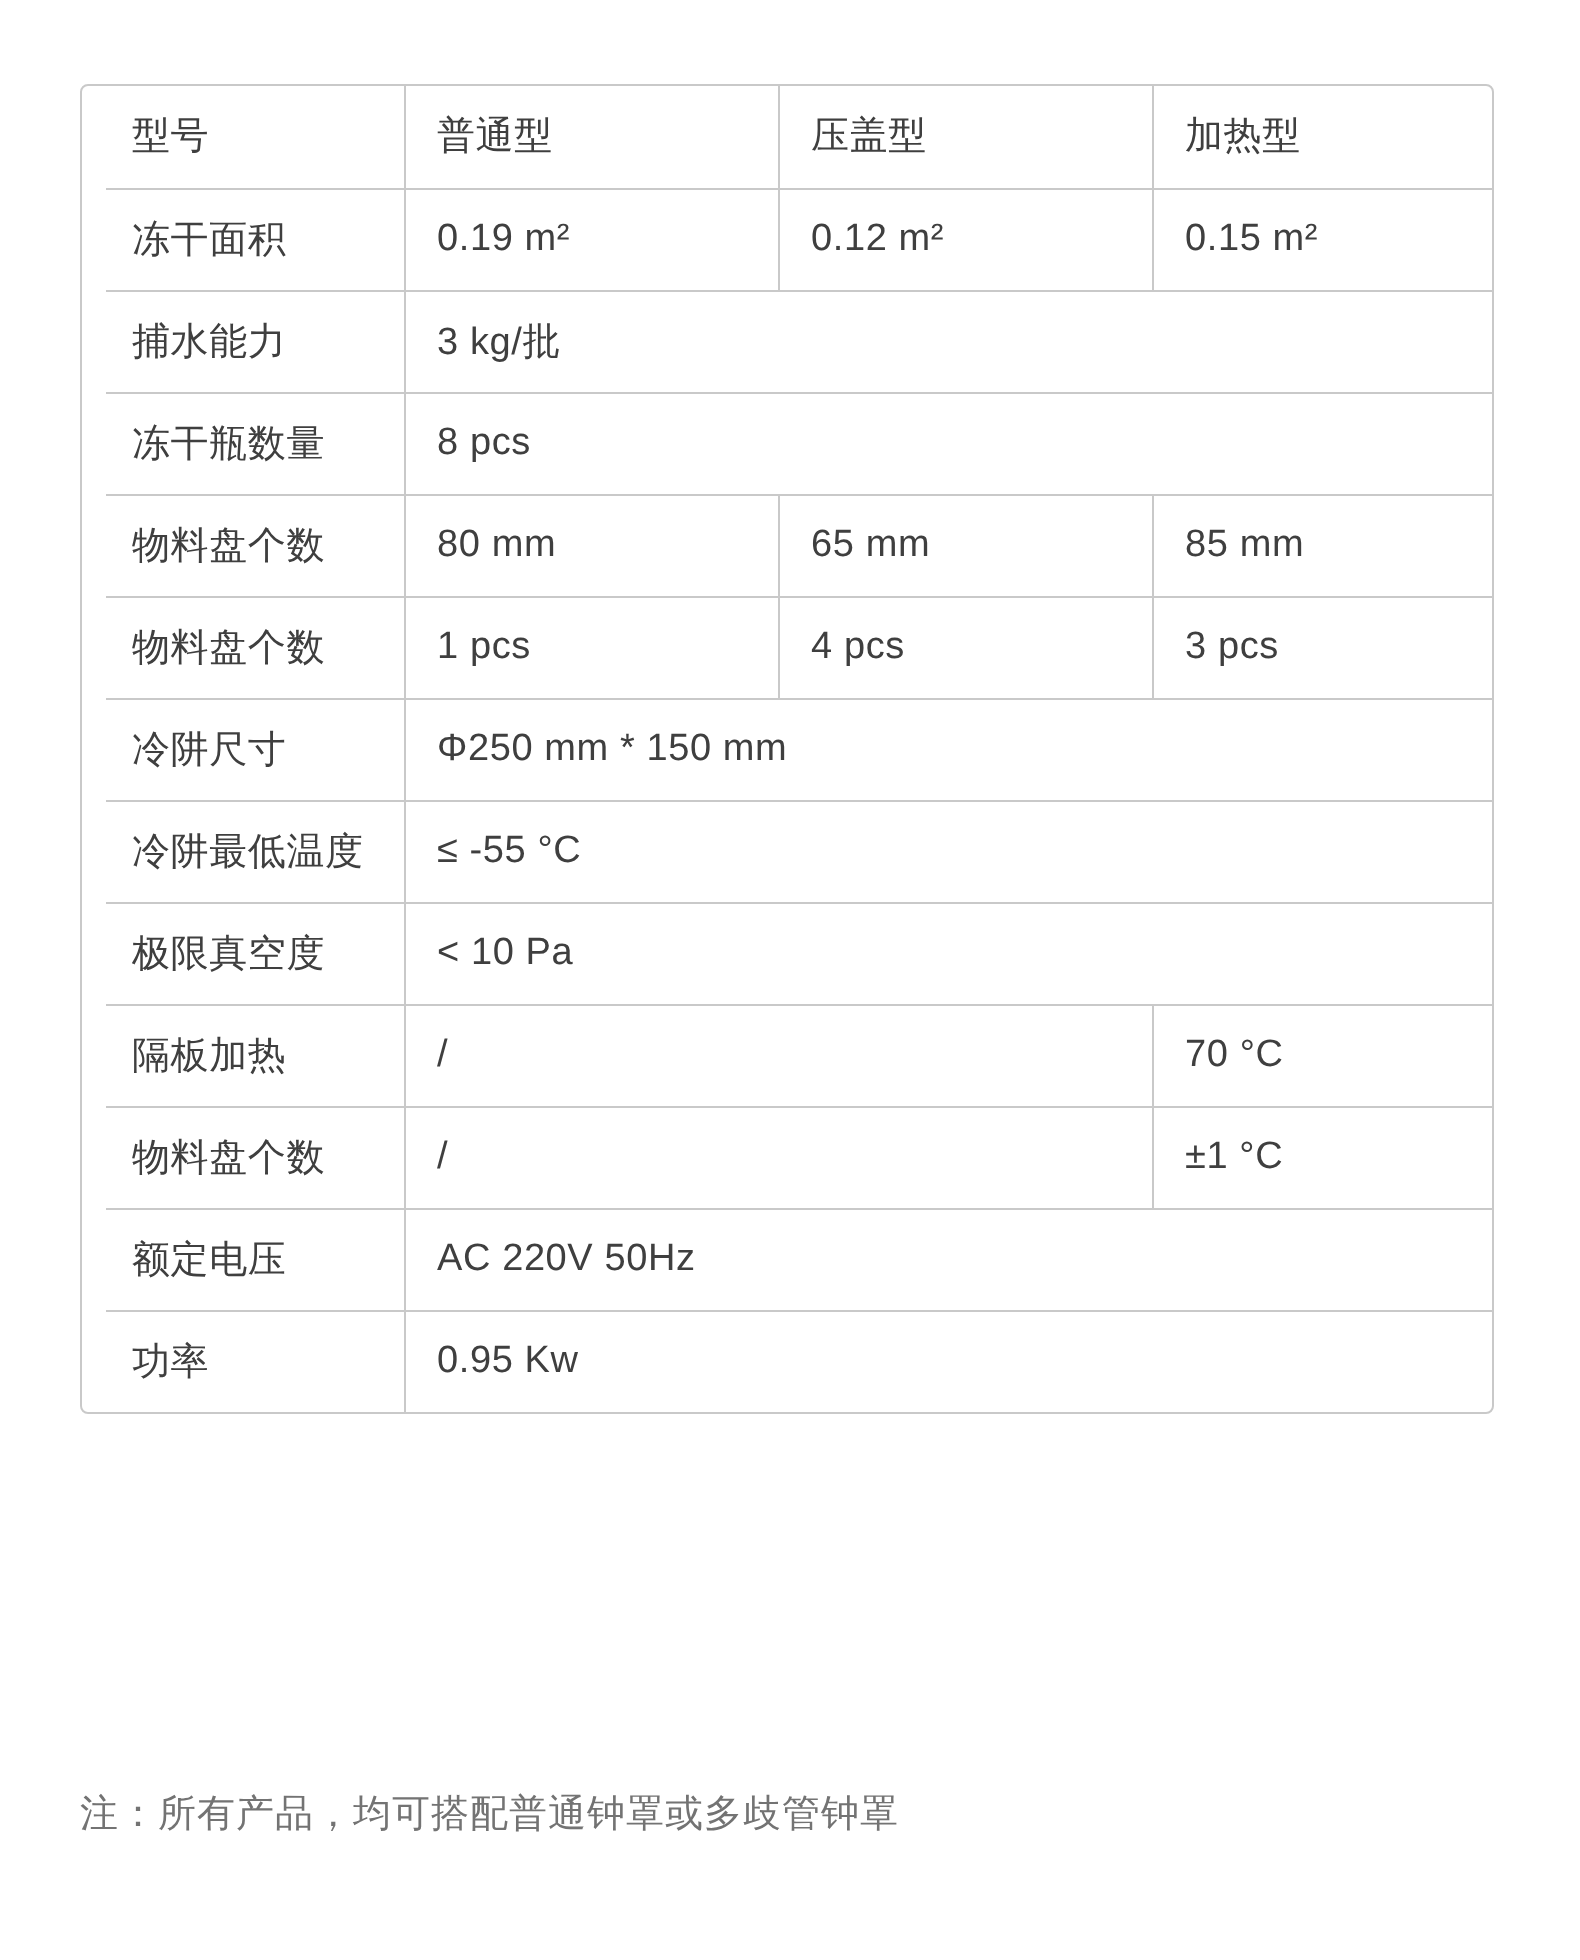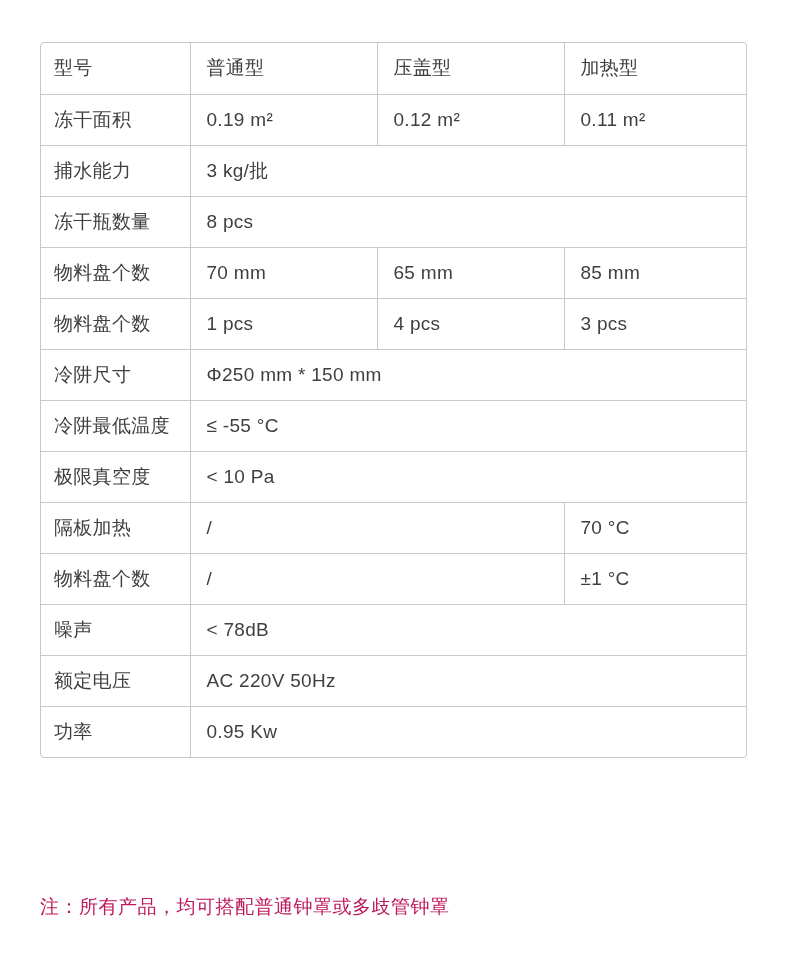--- a/index.html
+++ b/index.html
@@ -19,20 +19,21 @@
   }
   .table-wrap {
     position: absolute;
     left: 40px;
     top: 42px;
     width: 707px;
     border: 1px solid #c9c9c9;
     border-radius: 4px;
     overflow: hidden;
     background: #ffffff;
+    padding-left: 12px;
   }
   table.spec {
     width: 100%;
     border-collapse: collapse;
     table-layout: fixed;
   }
   table.spec td {
     height: 51px;
     padding: 0 0 0 16px;
     font-size: 19px;
@@ -48,21 +49,21 @@
   }
   table.spec td:first-child { padding-left: 13px; }
   table.spec td:last-child { border-right: none; }
   table.spec tr:last-child td { border-bottom: none; }
   .note {
     position: absolute;
     left: 40px;
     top: 894px;
     font-size: 19px;
     letter-spacing: 0.5px;
-    color: #be185d;
+    color: #737373;
   }
 </style>
 </head>
 <body>
 
 <div class="page">
 
   <div class="table-wrap">
     <table class="spec">
       <colgroup>
@@ -75,33 +76,33 @@
           <tr>
             <td>型号</td>
             <td>普通型</td>
             <td>压盖型</td>
             <td>加热型</td>
           </tr>
           <tr>
             <td>冻干面积</td>
             <td>0.19 m²</td>
             <td>0.12 m²</td>
-            <td>0.11 m²</td>
+            <td>0.15 m²</td>
           </tr>
           <tr>
             <td>捕水能力</td>
             <td colspan="3">3 kg/批</td>
           </tr>
           <tr>
             <td>冻干瓶数量</td>
             <td colspan="3">8 pcs</td>
           </tr>
           <tr>
             <td>物料盘个数</td>
-            <td>70 mm</td>
+            <td>80 mm</td>
             <td>65 mm</td>
             <td>85 mm</td>
           </tr>
           <tr>
             <td>物料盘个数</td>
             <td>1 pcs</td>
             <td>4 pcs</td>
             <td>3 pcs</td>
           </tr>
           <tr>
@@ -120,24 +121,20 @@
             <td>隔板加热</td>
             <td colspan="2">/</td>
             <td>70 °C</td>
           </tr>
           <tr>
             <td>物料盘个数</td>
             <td colspan="2">/</td>
             <td>±1 °C</td>
           </tr>
           <tr>
-            <td>噪声</td>
-            <td colspan="3">&lt; 78dB</td>
-          </tr>
-          <tr>
             <td>额定电压</td>
             <td colspan="3">AC 220V 50Hz</td>
           </tr>
           <tr>
             <td>功率</td>
             <td colspan="3">0.95 Kw</td>
           </tr>
         </tbody>
     </table>
   </div>

